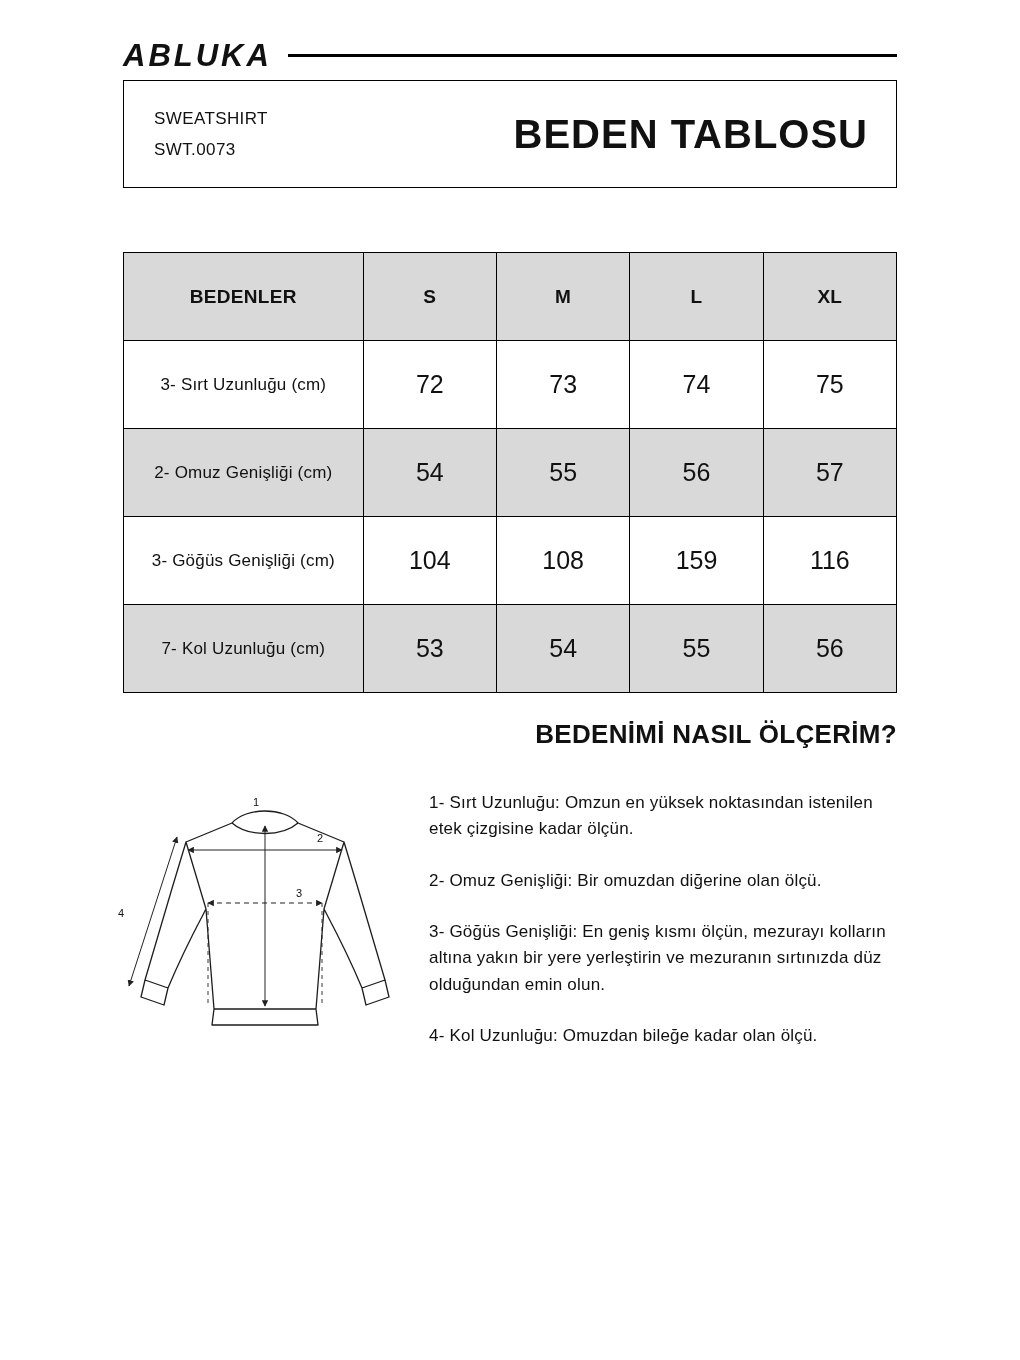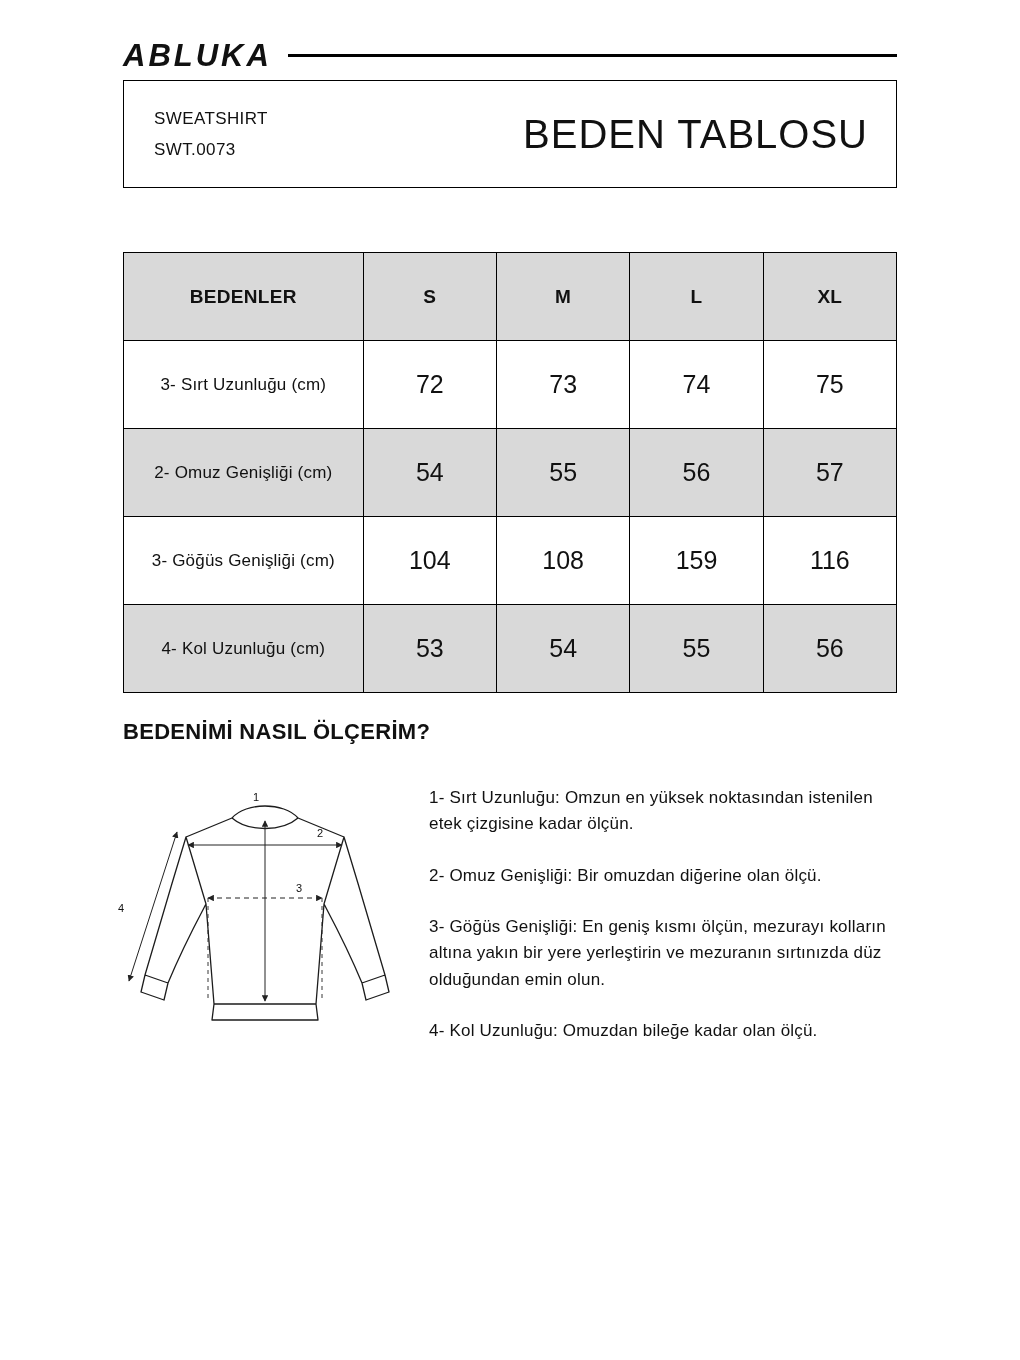--- a/index.html
+++ b/index.html
@@ -44,21 +44,21 @@
   }
   .product-meta {
     padding-left: 30px;
     font-size: 17px;
     letter-spacing: 0.4px;
     line-height: 1.85;
   }
   .page-title {
     margin: 0 28px 0 auto;
     font-size: 40px;
-    font-weight: 400;
+    font-weight: 700;
     letter-spacing: 1px;
     white-space: nowrap;
   }
 
   
   .size-table {
     margin-top: 64px;
     width: 100%;
     border-collapse: collapse;
     table-layout: fixed;
@@ -73,23 +73,24 @@
   .size-table th { font-size: 19px; font-weight: 700; letter-spacing: 0.3px; }
   .size-table thead tr { background: var(--stripe); }
   .size-table tbody tr:nth-child(even) { background: var(--stripe); }
   .col-label { width: 31%; }
   .row-label { font-size: 17px; font-weight: 400; letter-spacing: 0.2px; }
   .val { font-size: 25px; font-weight: 400; }
 
   
   .measure-heading {
     margin: 26px 0 0 0;
-    font-size: 22px;
+    font-size: 26px;
     font-weight: 700;
     letter-spacing: 0.3px;
+    text-align: right;
   }
   .measure-row { display: flex; align-items: flex-start; margin-top: 40px; }
   .diagram { flex: 0 0 auto; width: 300px; margin-left: -8px; }
   .instructions {
     flex: 1;
     margin-left: 14px;
     font-size: 17px;
     line-height: 1.55;
     letter-spacing: 0.2px;
   }
@@ -141,21 +142,21 @@
           <td class="val">57</td>
         </tr>
         <tr>
           <td class="row-label">3- Göğüs Genişliği (cm)</td>
           <td class="val">104</td>
           <td class="val">108</td>
           <td class="val">159</td>
           <td class="val">116</td>
         </tr>
         <tr>
-          <td class="row-label">4- Kol Uzunluğu (cm)</td>
+          <td class="row-label">7- Kol Uzunluğu (cm)</td>
           <td class="val">53</td>
           <td class="val">54</td>
           <td class="val">55</td>
           <td class="val">56</td>
         </tr>
       </tbody>
     </table>
 
     <h2 class="measure-heading">BEDENİMİ NASIL ÖLÇERİM?</h2>
 

